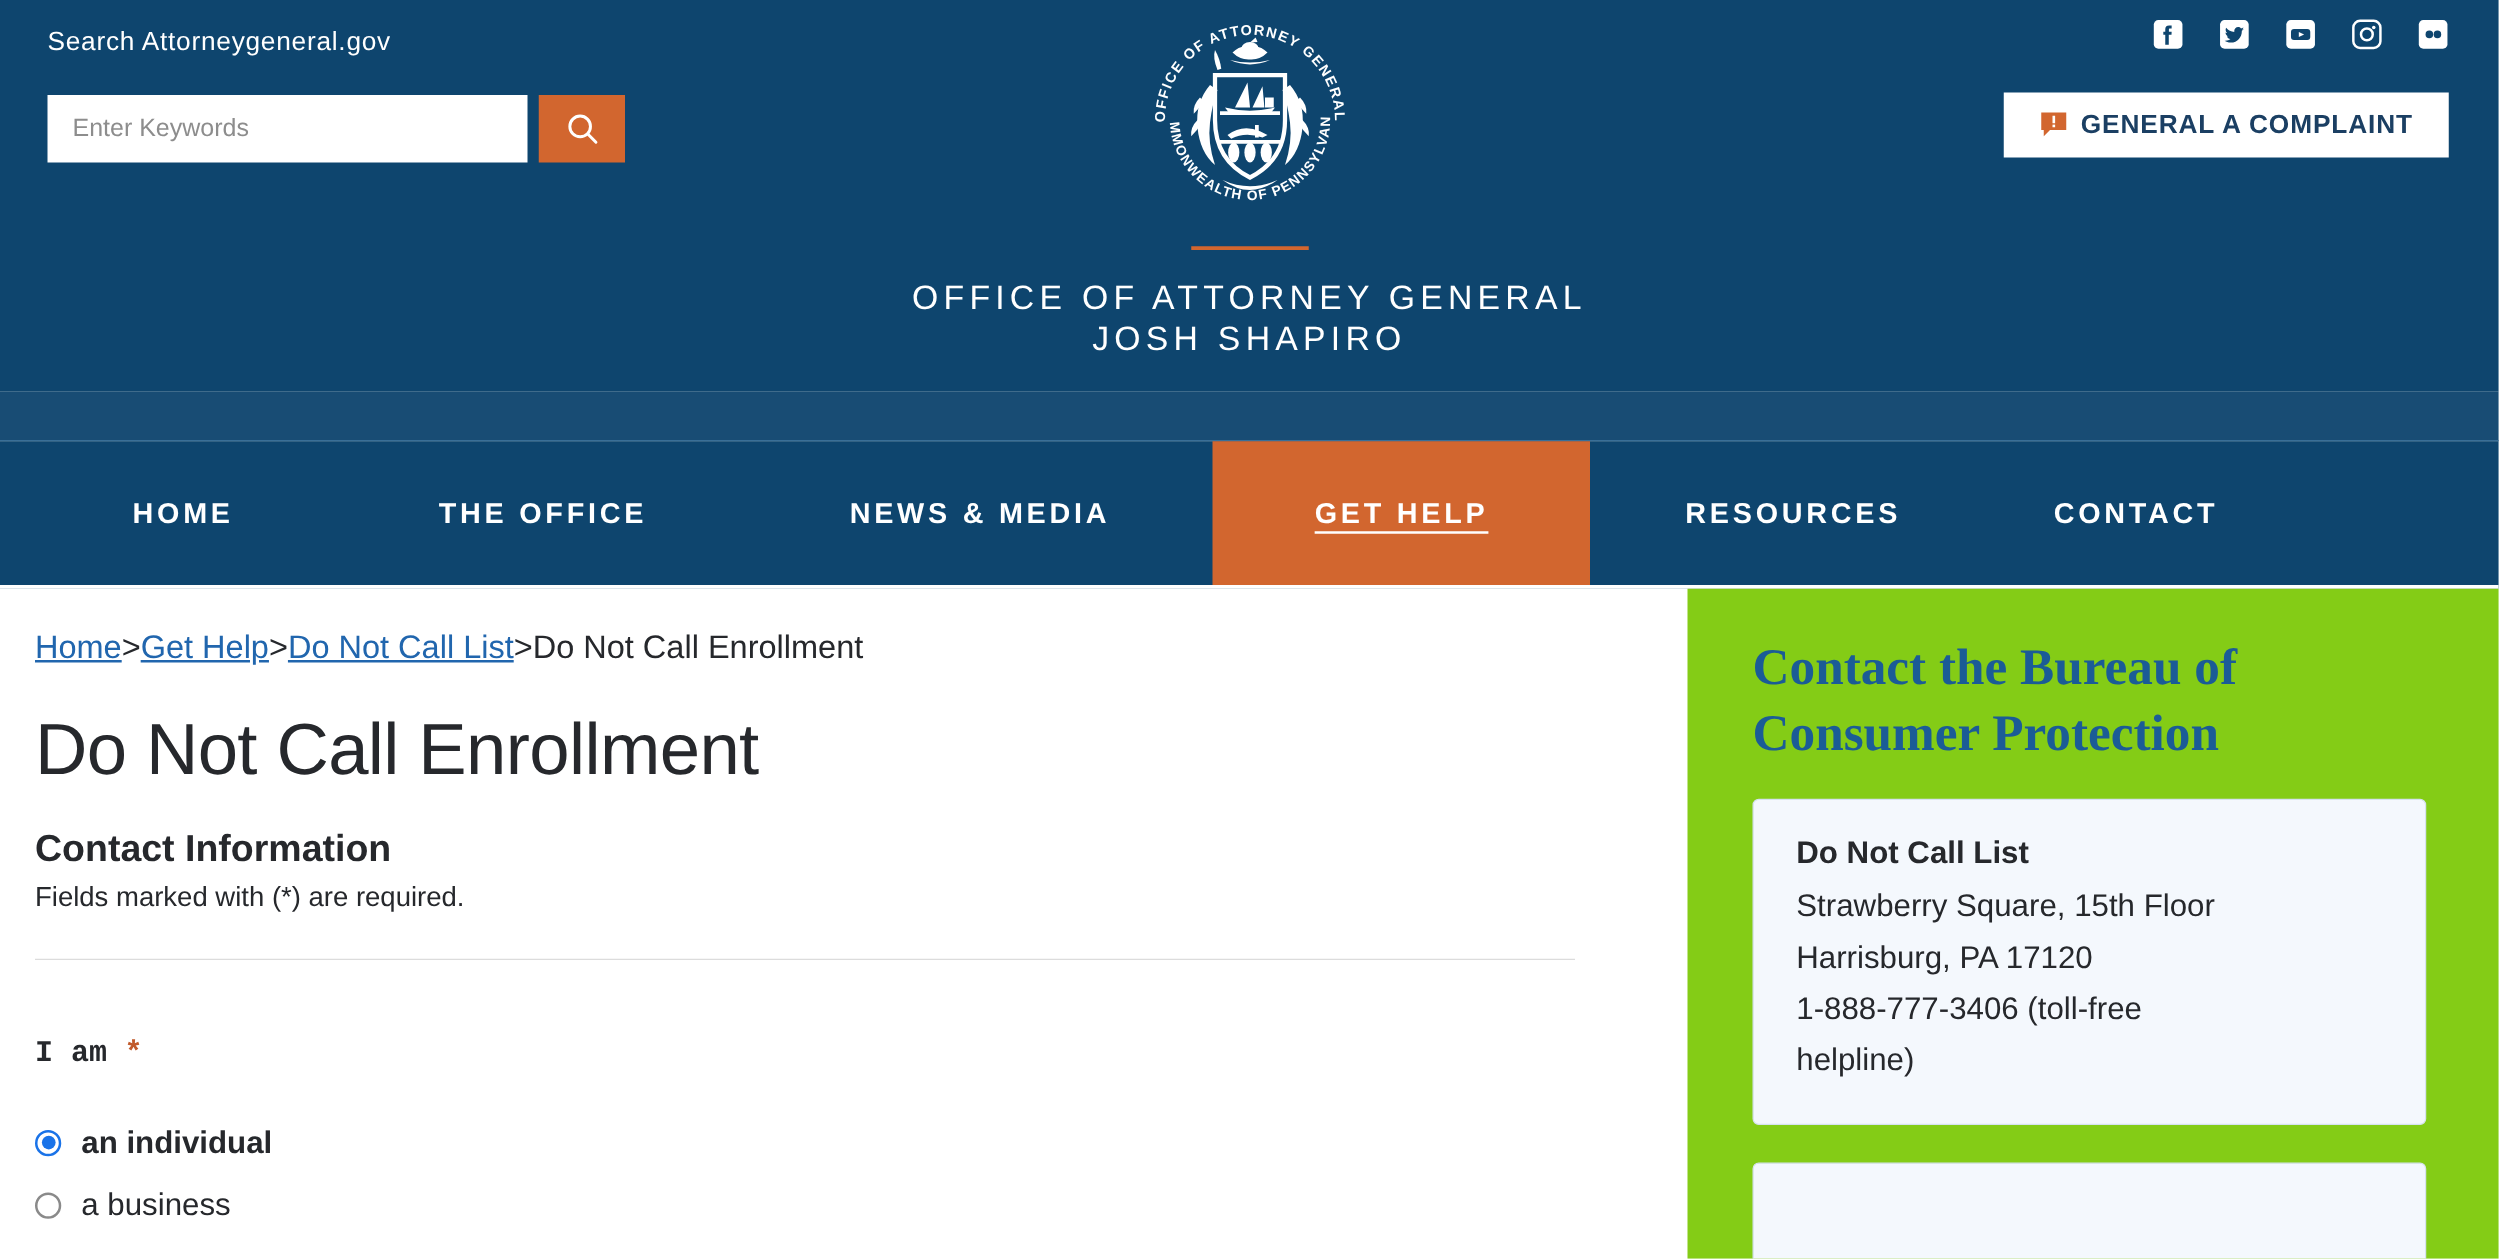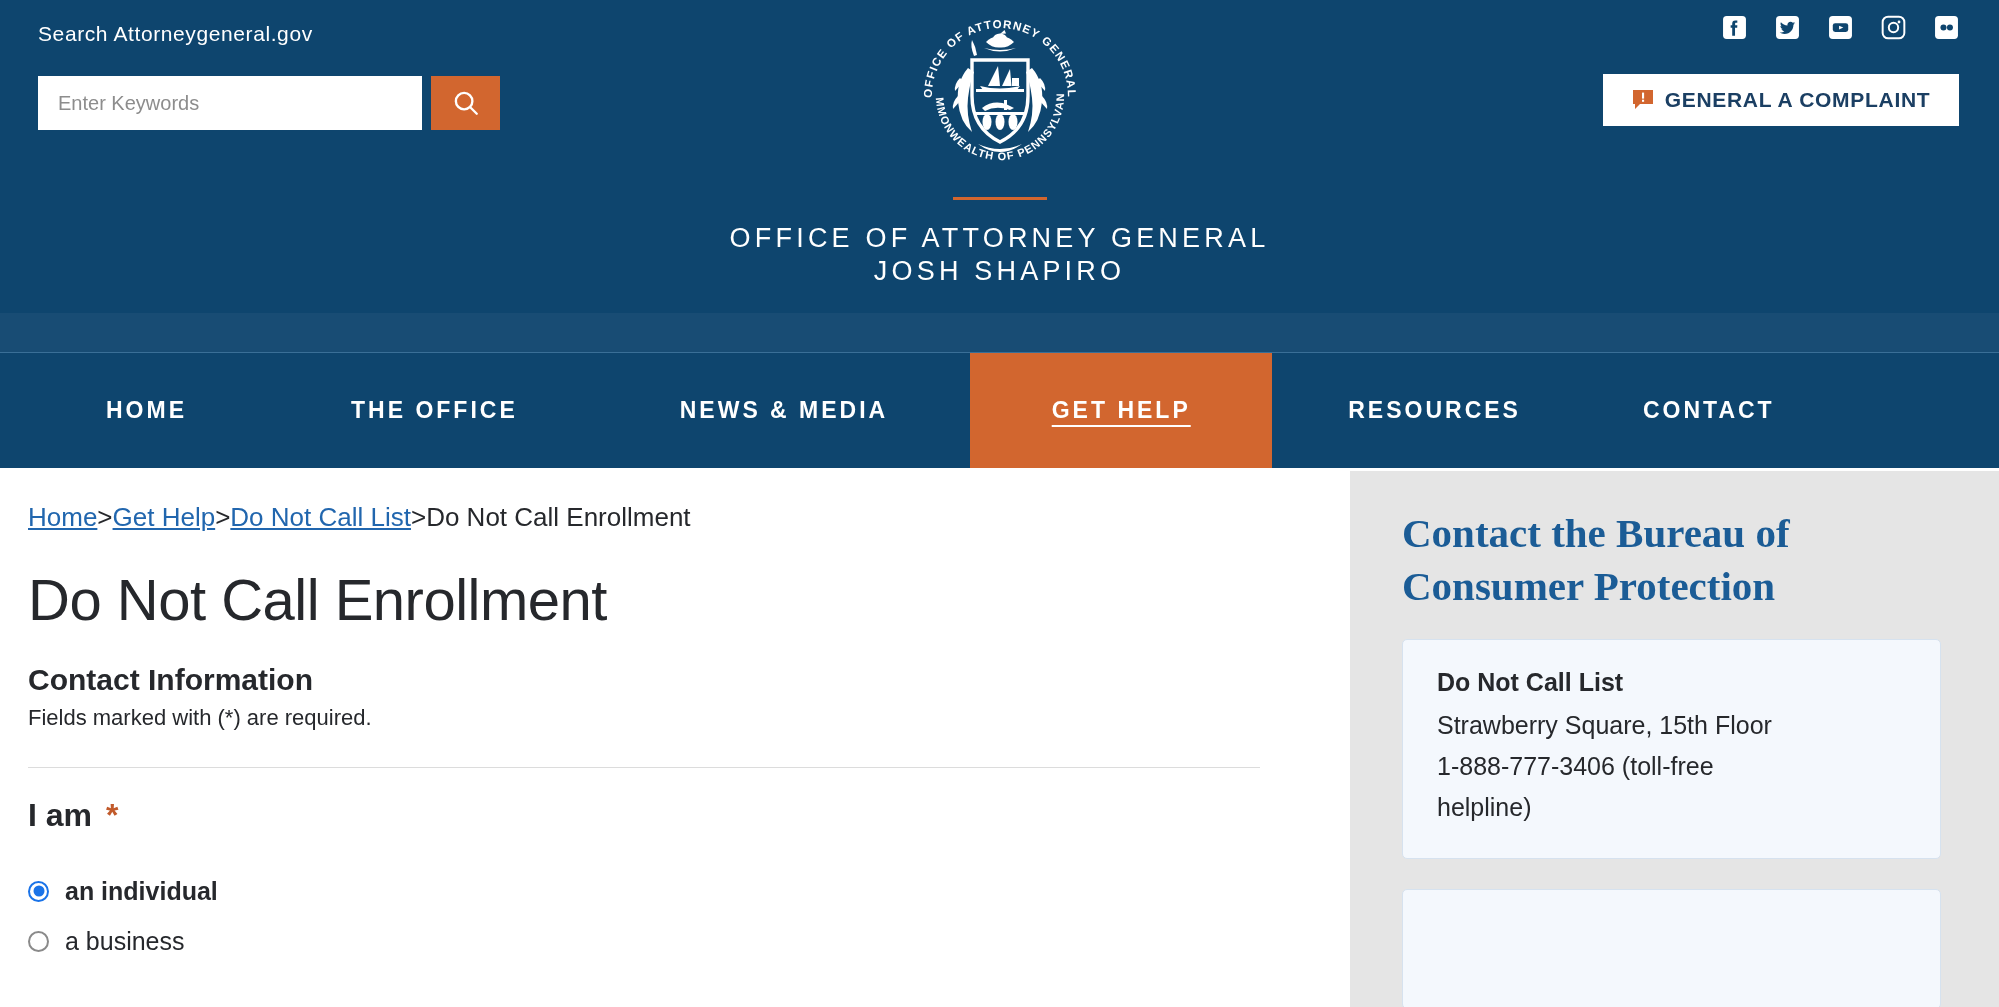--- a/index.html
+++ b/index.html
@@ -242,24 +242,25 @@
   }
 
   .divider {
     margin-top: 36px;
     width: 1232px;
     height: 1px;
     background: #dcdcdc;
   }
 
   .field-label {
-    margin-top: 29px;
-    font-size: 32px;
-    font-weight: bold;
-    color: #26282c;
+    margin-top: 62px;
+    font-size: 24px;
+    font-weight: bold;
+    color: #26282c;
+    font-family: Liberation Mono, monospace;
   }
   .field-label .req {
     color: #c15a2b;
     font-weight: bold;
     margin-left: 14px;
   }
 
   .radio-group { margin-top: 32px; }
   .radio-row {
     display: flex;
@@ -294,21 +295,21 @@
   .radio-label { font-size: 25px; color: #26282c; }
   .radio-label.selected { font-weight: bold; }
 
   
   .sidebar {
     position: absolute;
     left: 1350px;
     top: 0;
     width: 649px;
     height: 536px;
-    background: #e5e5e5;
+    background: #84cc16;
     padding: 36px 58px 0 52px;
     overflow: hidden;
   }
   .sidebar-title {
     font-family: "Liberation Serif", serif;
     font-size: 41px;
     font-weight: bold;
     color: #1b5c96;
     line-height: 53px;
   }
@@ -524,19 +525,20 @@
       </div>
     </div>
   </div>
 
   <aside class="sidebar">
     <div class="sidebar-title">Contact the Bureau of Consumer Protection</div>
 
     <div class="info-card">
       <div class="card-heading">Do Not Call List</div>
       <div class="card-line">Strawberry Square, 15th Floor</div>
+      <div class="card-line">Harrisburg, PA 17120</div>
       <div class="card-line">1-888-777-3406 (toll-free</div>
       <div class="card-line">helpline)</div>
     </div>
 
     <div class="info-card second"></div>
   </aside>
 </div>
 
 </body></html>

